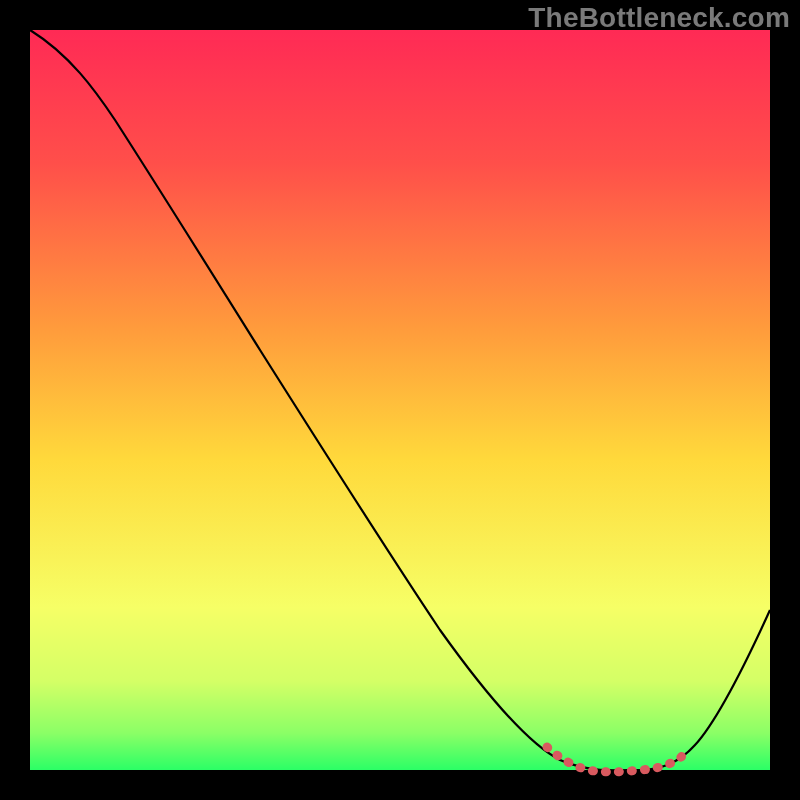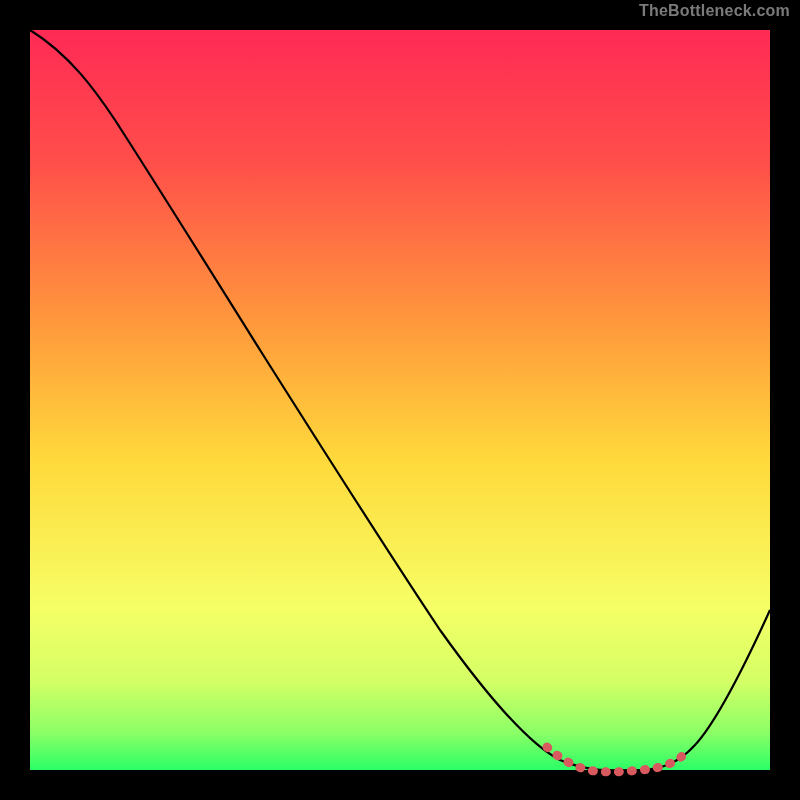--- a/index.html
+++ b/index.html
@@ -15,21 +15,21 @@
     left: 0;
     top: 0;
     width: 800px;
     height: 800px;
   }
   .watermark {
     position: absolute;
     top: 2px;
     right: 10px;
     font-family: Arial, Helvetica, sans-serif;
-    font-size: 16px;
+    font-size: 28px;
     font-weight: bold;
     color: #7a7a7a;
     letter-spacing: 0.2px;
     user-select: none;
   }
   svg {
     position: absolute;
     left: 0;
     top: 0;
   }

